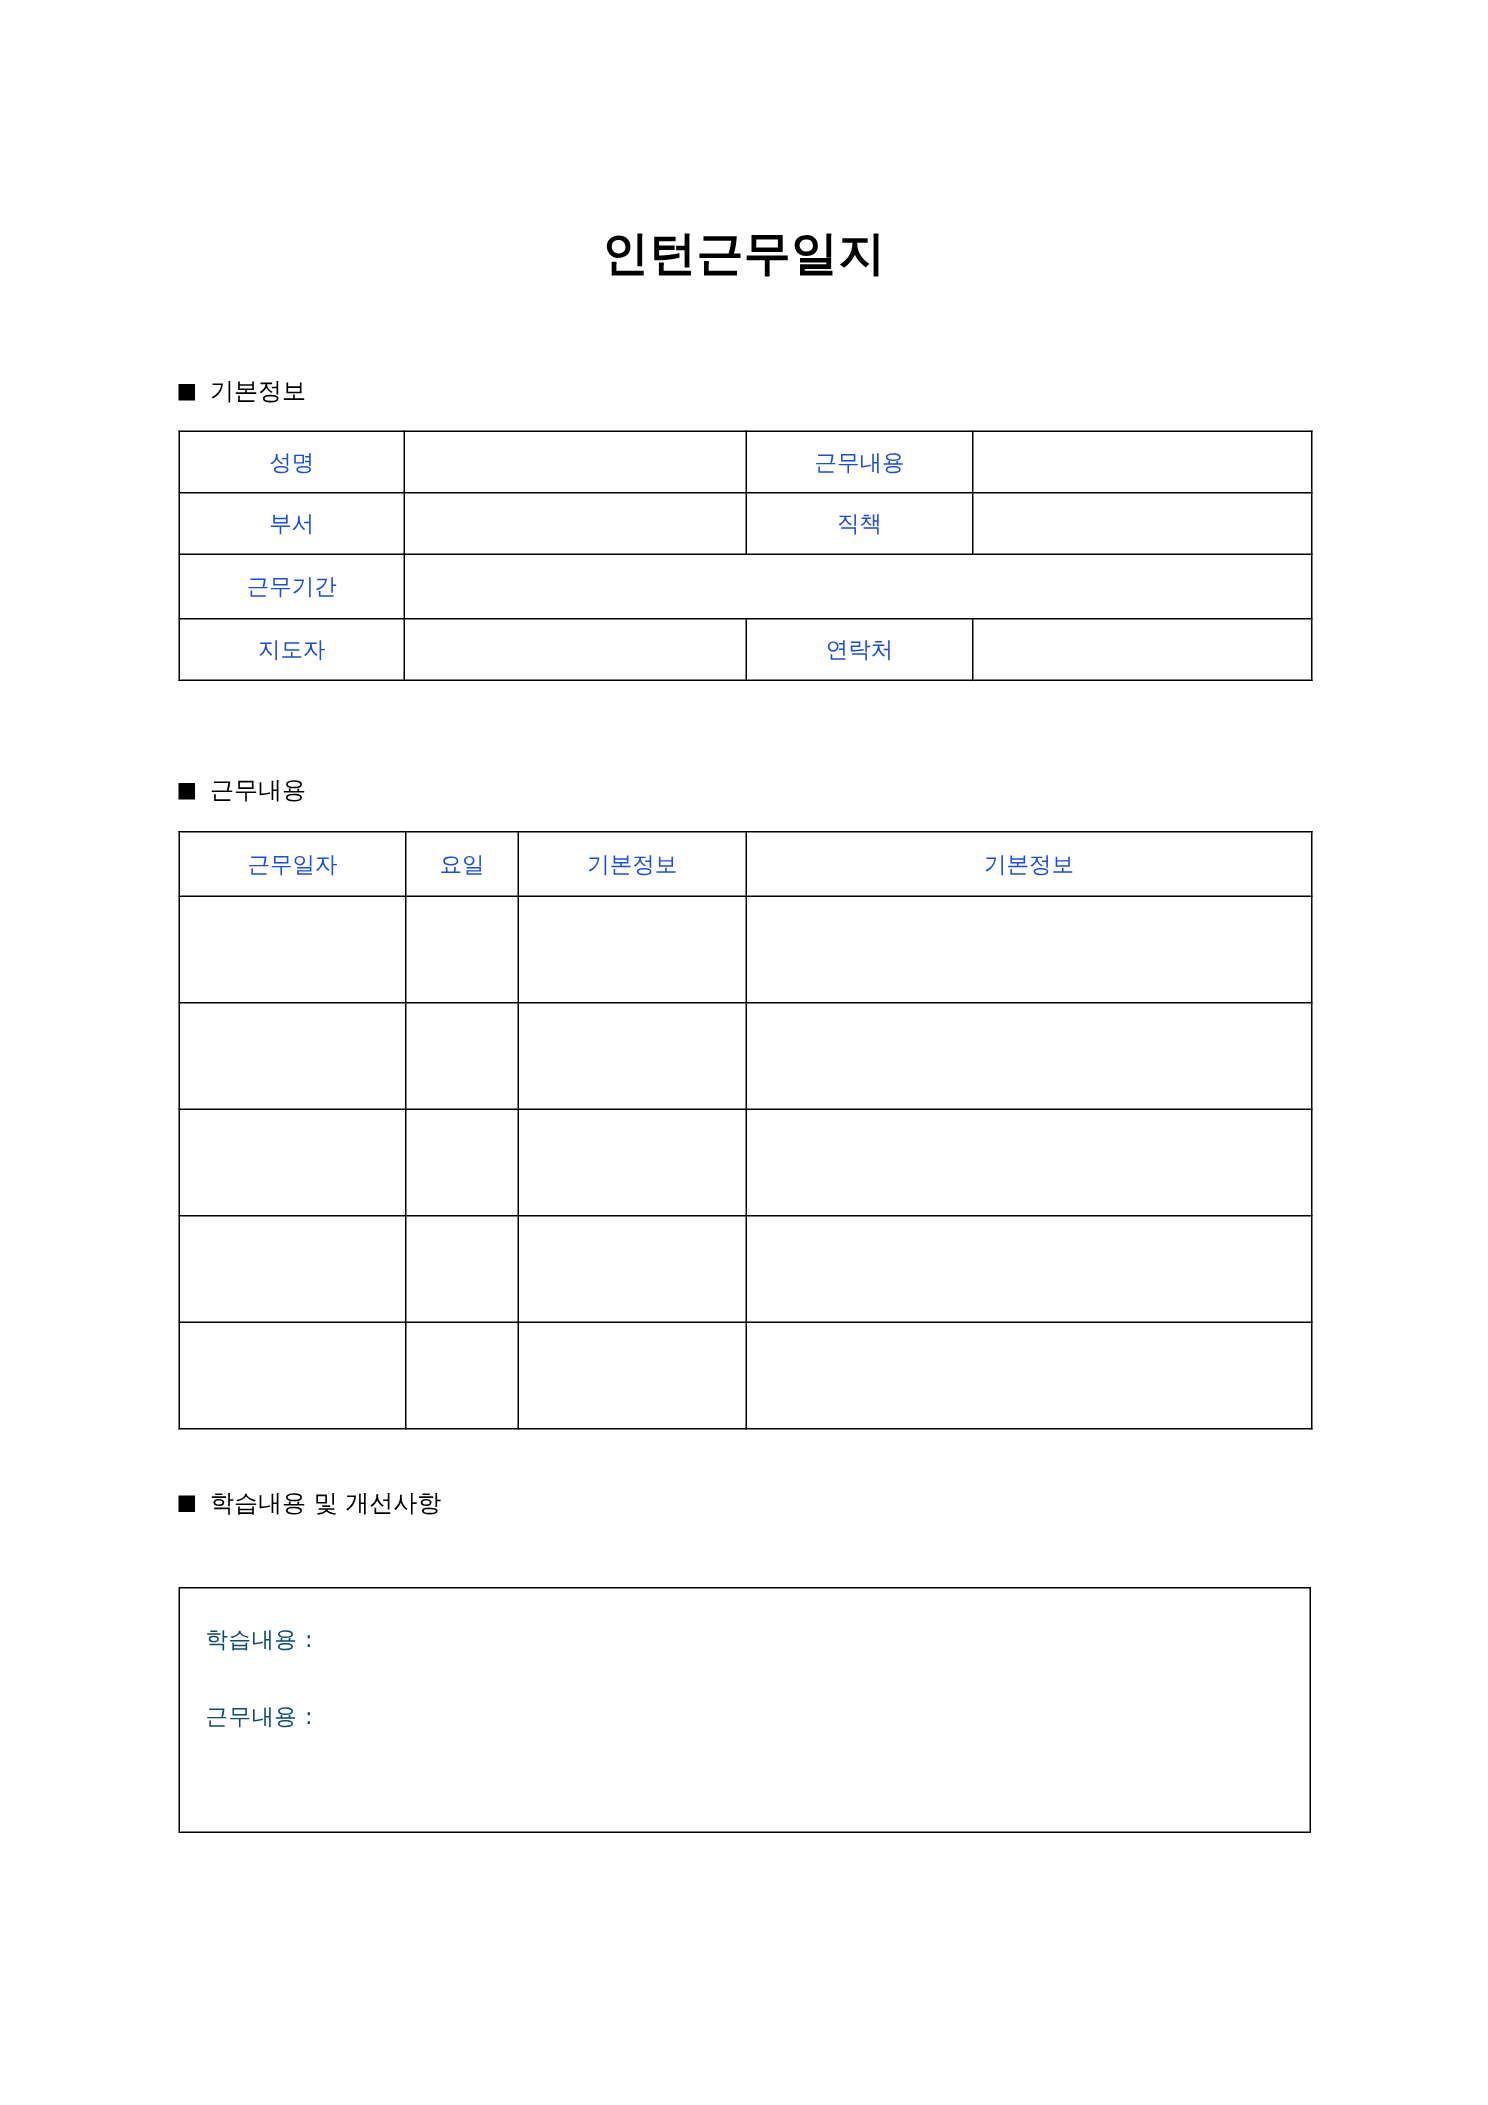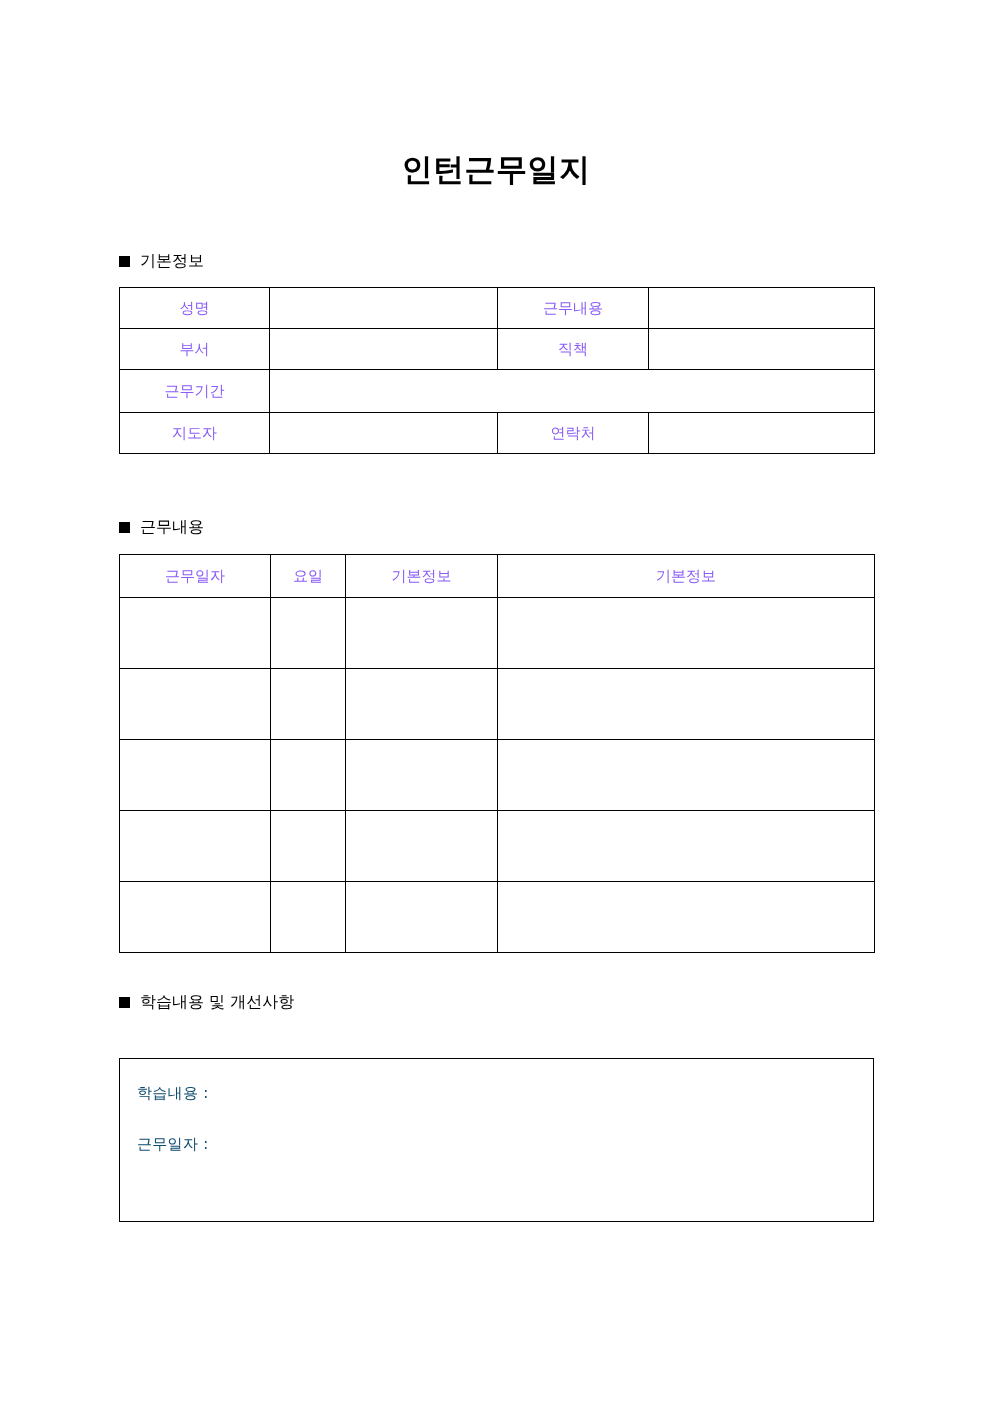--- a/index.html
+++ b/index.html
@@ -77,21 +77,21 @@
     font-weight: normal;
     font-size: 15px;
     text-align: center;
     vertical-align: middle;
     background: #ffffff;
   }
   td.label-cell,
   th.head-cell {
     background: #ebebeb;
     font-size: 15px;
-    color: #8b5cf6;
+    color: #1d4ed8;
   }
 
   
   #basic-info-table {
     left: 119px;
     top: 287px;
     width: 755px;
   }
   #basic-info-table tr { height: 41px; }
   #basic-info-table tr.tall-row { height: 43px; }
@@ -226,16 +226,16 @@
     </tbody>
   </table>
 
   <div class="section-heading sec-learn">
     <span class="bullet-square"></span>
     <span>학습내용 및 개선사항</span>
   </div>
 
   <div id="notes-box">
     <div class="note-line note-learning">학습내용 :</div>
-    <div class="note-line note-improvement">근무일자 :</div>
+    <div class="note-line note-improvement">근무내용 :</div>
   </div>
 
 </div>
 
 </body></html>

